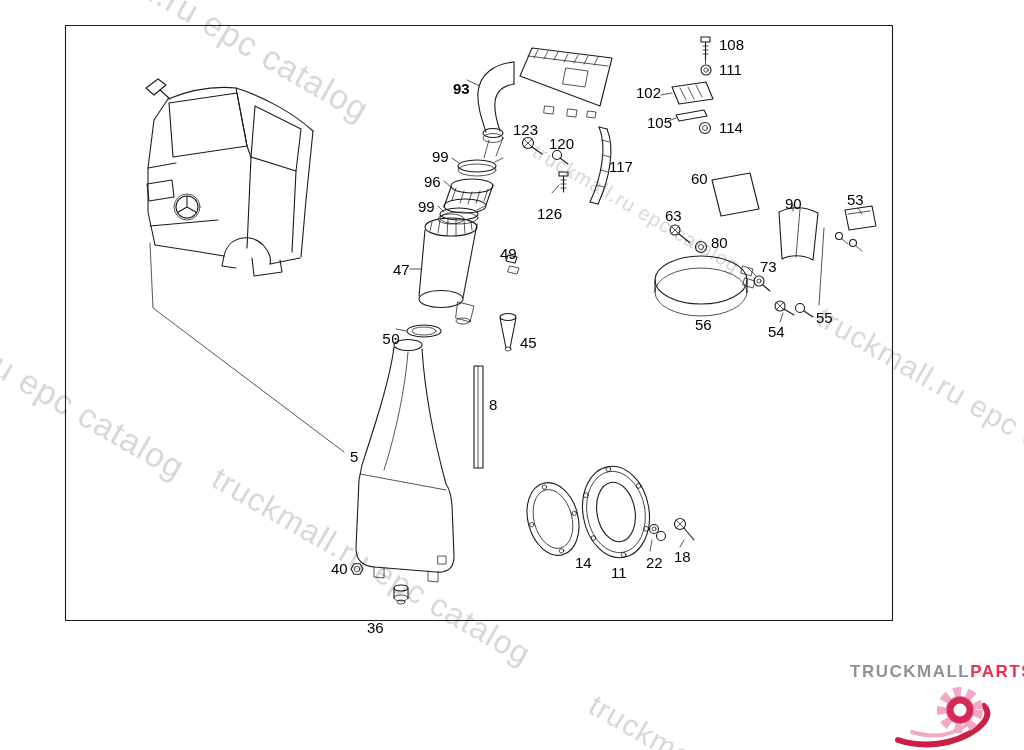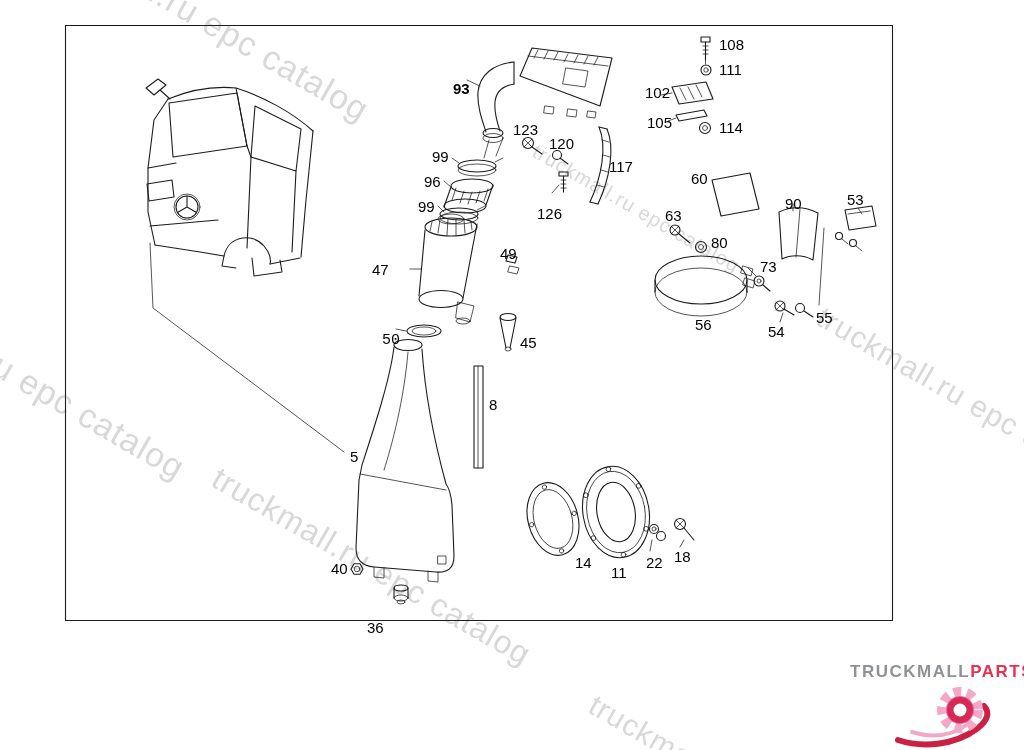--- a/index.html
+++ b/index.html
@@ -307,36 +307,36 @@
     <g>
       <circle cx="800" cy="308" r="4.5"></circle>
       <path d="M804,311 L813,317"></path>
     </g>
   </svg>
 
   <div class="part-labels-layer">
       <span class="part-label" style="left: 453px; top: 80px; font-weight: bold;">93</span>
       <span class="part-label" style="left: 719px; top: 36px;">108</span>
       <span class="part-label" style="left: 719px; top: 61px;">111</span>
-      <span class="part-label" style="left: 636px; top: 84px; margin-left: 9px;">102</span>
+      <span class="part-label" style="left: 636px; top: 84px;">102</span>
       <span class="part-label" style="left: 647px; top: 114px;">105</span>
       <span class="part-label" style="left: 719px; top: 119px;">114</span>
       <span class="part-label" style="left: 513px; top: 121px;">123</span>
       <span class="part-label" style="left: 549px; top: 135px;">120</span>
       <span class="part-label" style="left: 609px; top: 158px;">117</span>
       <span class="part-label" style="left: 432px; top: 148px;">99</span>
       <span class="part-label" style="left: 424px; top: 173px;">96</span>
       <span class="part-label" style="left: 418px; top: 198px;">99</span>
       <span class="part-label" style="left: 537px; top: 205px;">126</span>
       <span class="part-label" style="left: 691px; top: 170px;">60</span>
       <span class="part-label" style="left: 665px; top: 207px;">63</span>
       <span class="part-label" style="left: 711px; top: 234px;">80</span>
       <span class="part-label" style="left: 785px; top: 195px;">90</span>
       <span class="part-label" style="left: 847px; top: 191px;">53</span>
-      <span class="part-label" style="left: 372px; top: 261px;">47</span>
+      <span class="part-label" style="left: 393px; top: 261px;">47</span>
       <span class="part-label" style="left: 500px; top: 245px;">49</span>
       <span class="part-label" style="left: 760px; top: 258px;">73</span>
       <span class="part-label" style="left: 695px; top: 316px;">56</span>
       <span class="part-label" style="left: 768px; top: 323px;">54</span>
       <span class="part-label" style="left: 816px; top: 309px;">55</span>
       <span class="part-label" style="left: 382px; top: 332px; font-family: Liberation Mono, monospace;">50</span>
       <span class="part-label" style="left: 520px; top: 334px;">45</span>
       <span class="part-label" style="left: 489px; top: 396px;">8</span>
       <span class="part-label" style="left: 350px; top: 448px;">5</span>
       <span class="part-label" style="left: 575px; top: 554px;">14</span>

